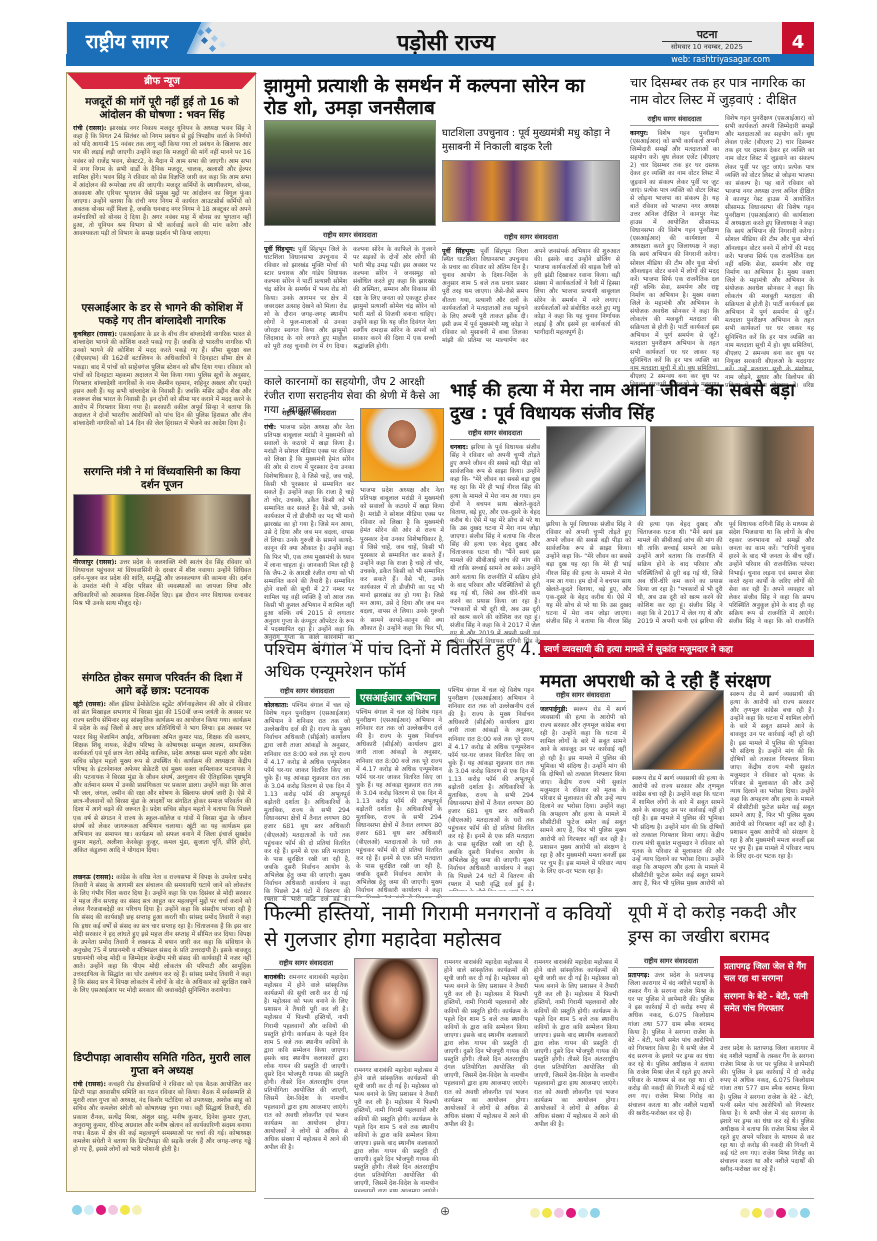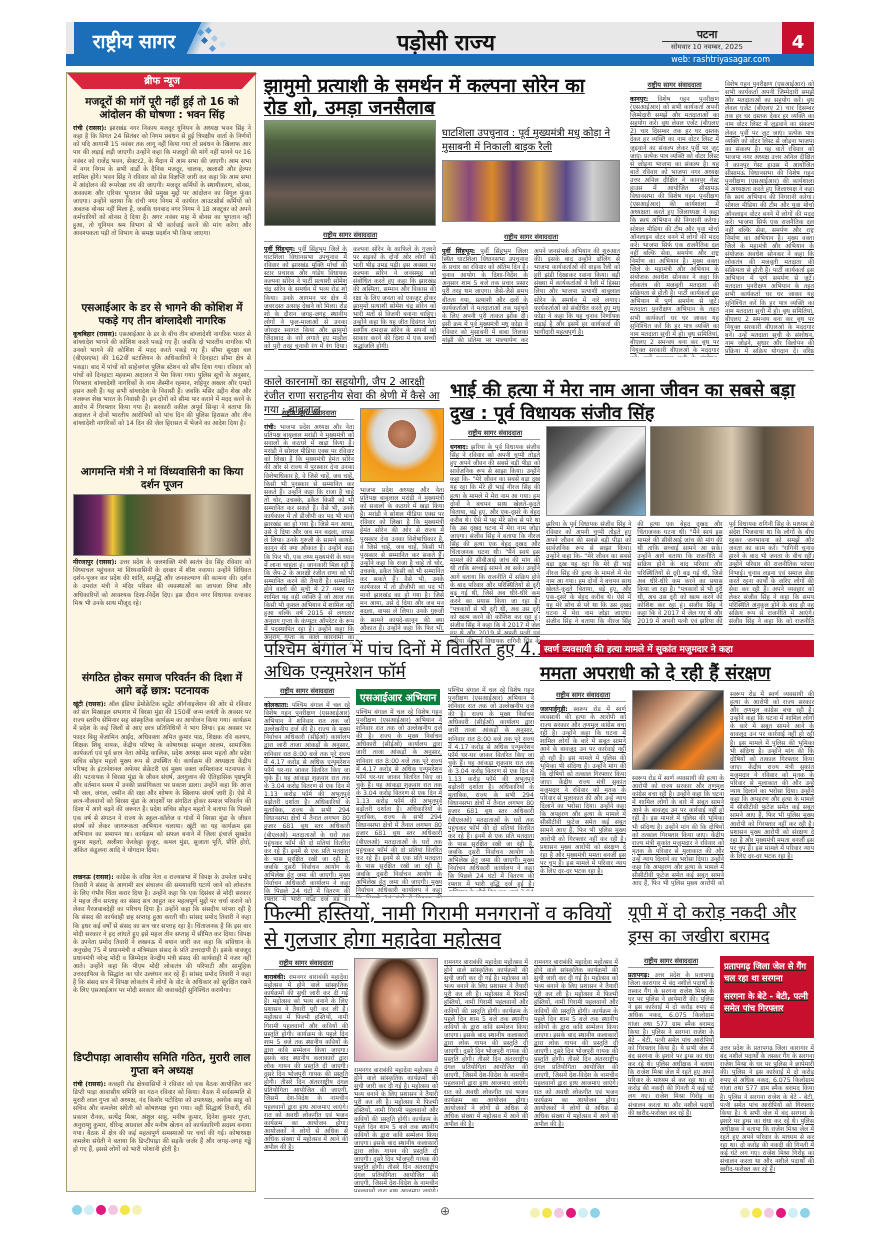--- a/index.html
+++ b/index.html
@@ -1,32 +1,32 @@
 <!DOCTYPE html>
 <html><head>
 <meta charset="utf-8">
 <style>
   * { box-sizing: border-box; margin: 0; padding: 0; }
   body { width: 877px; height: 1241px; background: #ffffff; font-family: "DejaVu Sans", sans-serif; color: #222; position: relative; overflow: hidden; }
   .page { position: absolute; left: 66px; top: 22px; width: 748px; height: 1200px; }
 
   
   .masthead { position: absolute; left: 0; top: 0; width: 748px; height: 44px; background: #e8e8e8; }
-  .mast-brand { position: absolute; left: 8px; top: 0; width: 120px; height: 38px; background: #1a6fb8; color: #fff; font-size: 19px; font-weight: bold; display: flex; align-items: center; justify-content: center; clip-path: polygon(0 0, 100% 0, 100% 100%, 0 100%); }
+  .mast-brand { position: absolute; left: 1px; top: 0; width: 120px; height: 38px; background: #1a6fb8; color: #fff; font-size: 19px; font-weight: bold; display: flex; align-items: center; justify-content: center; clip-path: polygon(0 0, 100% 0, 100% 100%, 0 100%); }
   .mast-slant { position: absolute; left: 112px; top: 0; width: 40px; height: 38px; background: linear-gradient(115deg, #1a6fb8 40%, #7fb2de 41%, #e8e8e8 60%); }
   .mast-dots { position: absolute; left: 130px; top: 6px; width: 40px; height: 26px; }
   .mast-dots span { position: absolute; width: 5px; height: 5px; background: #5b9bd5; transform: rotate(45deg); }
   .mast-section { position: absolute; left: 180px; top: 4px; width: 400px; text-align: center; font-size: 22px; font-weight: bold; color: #111; }
   .mast-city { position: absolute; left: 596px; top: 4px; width: 90px; text-align: center; font-size: 11px; font-weight: bold; border-bottom: 1px solid #333; }
   .mast-date { position: absolute; left: 586px; top: 20px; width: 110px; text-align: center; font-size: 7px; color: #333; }
   .mast-page { position: absolute; left: 716px; top: 0; width: 32px; height: 38px; background: #c8102e; color: #fff; font-size: 18px; font-weight: bold; display: flex; align-items: center; justify-content: center; }
   .mast-web { position: absolute; left: 0; top: 32px; width: 748px; height: 12px; background: #1a6fb8; color: #fff; font-size: 8px; text-align: right; padding-right: 44px; line-height: 12px; }
 
   
-  .col { position: absolute; text-decoration: underline; }
+  .col { position: absolute; }
   .hed { font-weight: bold; color: #111; line-height: 1.2; }
   .body { font-size: 6.2px; line-height: 8.1px; color: #444; text-align: justify; }
   .body b { color: #111; }
   .byline { font-size: 6.5px; font-weight: bold; color: #333; text-align: center; border-bottom: 1px solid #999; padding-bottom: 2px; margin-bottom: 3px; }
   .photo { position: absolute; border: 1px solid #888; overflow: hidden; }
   .rule-h { position: absolute; height: 1px; background: #999; }
 
   
   .brief { position: absolute; left: 0; top: 50px; width: 190px; height: 1120px; background: #fdf6e3; border: 1px solid #a89a6a; }
   .brief-tag { position: absolute; left: 0; top: 0; width: 190px; height: 16px; background: #d7263d; color: #fff; font-size: 10px; font-weight: bold; text-align: center; line-height: 16px; clip-path: polygon(0 0, 100% 0, 92% 100%, 8% 100%); }
@@ -69,21 +69,21 @@
       <div class="hed">मजदूरों की मांगें पूरी नहीं हुई तो 16 को आंदोलन की घोषणा : भवन सिंह</div>
       <div class="body" style="height:172px;overflow:hidden"><b>रांची (रासस):</b> <span>झारखंड नगर निकाय मजदूर यूनियन के अध्यक्ष भवन सिंह ने कहा है कि विगत 24 सितंबर को निगम प्रबंधन से हुई त्रिपक्षीय वार्ता के निर्णयों को यदि आगामी 15 नवंबर तक लागू नहीं किया गया तो प्रबंधन के खिलाफ आर पार की लड़ाई लड़ी जाएगी। उन्होंने कहा कि मजदूरों की मांगें नहीं मानने पर 16 नवंबर को राजेंद्र भवन, सेक्टर2, के मैदान में आम सभा की जाएगी। आम सभा में नगर निगम के सभी वार्डों के दैनिक मजदूर, चालक, खलासी और हेल्पर शामिल होंगे। भवन सिंह ने रविवार को प्रेस विज्ञप्ति जारी कर कहा कि आम सभा में आंदोलन की रूपरेखा तय की जाएगी। मजदूर कर्मियों के स्थायीकरण, बोनस, अवकाश और एरियर भुगतान जैसे प्रमुख मुद्दों पर आंदोलन का बिगुल फूंका जाएगा। उन्होंने बताया कि रांची नगर निगम में कार्यरत आउटसोर्स कर्मियों को अबतक बोनस नहीं मिला है, जबकि धनबाद नगर निगम ने 18 अक्टूबर को अपने कर्मचारियों को बोनस दे दिया है। अगर नवंबर माह में बोनस का भुगतान नहीं हुआ, तो यूनियन श्रम विभाग से भी कार्रवाई करने की मांग करेगा और आवश्यकता पड़ी तो विभाग के समक्ष प्रदर्शन भी किया जाएगा।</span></div>
     </div>
 
     <div class="brief-item" style="top:228px">
       <div class="hed">एसआईआर के डर से भागने की कोशिश में पकड़े गए तीन बांग्लादेशी नागरिक</div>
       <div class="body" style="height:122px;overflow:hidden"><b>कूचबिहार (रासस):</b> <span>एसआईआर के डर के बीच तीन बांग्लादेशी नागरिक भारत से बांग्लादेश भागने की कोशिश करते पकड़े गए हैं। जबकि दो भारतीय नागरिक भी उनको भागने की कोशिश में मदद करते पकड़े गए हैं। सीमा सुरक्षा बल (बीएसएफ) की 162वीं बटालियन के अधिकारियों ने दिनहाटा सीमा क्षेत्र से पकड़ा। बाद में पांचों को साहेबगंज पुलिस स्टेशन को सौंप दिया गया। रविवार को पांचों को दिनहाटा महकमा अदालत में पेश किया गया। पुलिस सूत्रों के अनुसार, गिरफ्तार बांग्लादेशी नागरिकों के नाम जैस्मीन रहमान, शहिनूर अख्तर और एमदो हसन अली हैं। यह सभी बांग्लादेश के निवासी हैं। जबकि मसिर उद्दीन शेख और नजरूल शेख भारत के निवासी हैं। इन दोनों को सीमा पार कराने में मदद करने के आरोप में गिरफ्तार किया गया है। सरकारी वकील अपूर्व सिन्हा ने बताया कि अदालत ने दोनों भारतीय आरोपियों को पांच दिन की पुलिस हिरासत और तीन बांग्लादेशी नागरिकों को 14 दिन की जेल हिरासत में भेजने का आदेश दिया है।</span></div>
     </div>
 
     <div class="brief-item" style="top:392px">
-      <div class="hed">आगमन्ति मंत्री ने मां विंध्यवासिनी का किया दर्शन पूजन</div>
+      <div class="hed">सरगन्ति मंत्री ने मां विंध्यवासिनी का किया दर्शन पूजन</div>
       <div style="height:62px;border:1px solid #888;margin-bottom:2px;background:linear-gradient(90deg,#2c1b3a 0%,#7a2a6b 15%,#f0c43a 22%,#3b5d2a 30%,#6a5a3a 45%,#8b6d4a 60%,#c9b99a 75%,#5a4a3a 100%)"></div>
       <div class="body" style="height:56px;overflow:hidden"><b>मीरजापुर (रासस):</b> <span>उत्तर प्रदेश के जलशक्ति मंत्री स्वतंत्र देव सिंह रविवार को विंध्याचल पहुंचकर मां विंध्यवासिनी के दरबार में शीश नवाया। उन्होंने विधिवत दर्शन-पूजन कर प्रदेश की शांति, समृद्धि और जनकल्याण की कामना की। दर्शन के उपरांत मंत्री ने मंदिर परिसर की व्यवस्थाओं का जायजा लिया और अधिकारियों को आवश्यक दिशा-निर्देश दिए। इस दौरान नगर विधायक रत्नाकर मिश्र भी उनके साथ मौजूद रहे।</span></div>
     </div>
 
     <div class="brief-item" style="top:598px">
       <div class="hed">संगठित होकर समाज परिवर्तन की दिशा में आगे बढ़ें छात्र: पटनायक</div>
       <div class="body" style="height:170px;overflow:hidden"><b>खूंटी (रासस):</b> <span>ऑल इंडिया डेमोक्रेटिक स्टूडेंट ऑर्गनाइजेशन की ओर से रविवार को संत मिखाइल सभागार में बिरसा मुंडा की 150वीं जन्म जयंती के अवसर पर राज्य स्तरीय सेमिनार सह सांस्कृतिक कार्यक्रम का आयोजन किया गया। कार्यक्रम में प्रदेश के कई जिलों से आए छात्र प्रतिनिधियों ने भाग लिया। इस अवसर पर फादर बिसु बेंजामिन आईंद, अधिवक्ता अमित कुमार पाठ, शिक्षक रवि कश्यप, शिक्षक शिबू नायक, केंद्रीय परिषद के कोषाध्यक्ष सम्सुल आलम, सामाजिक कार्यकर्ता एवं पूर्व छात्र नेता ओमेंद्र कालिक, प्रदेश अध्यक्ष समर महतो और प्रदेश सचिव सोहन महतो मुख्य रूप से उपस्थित थे। कार्यक्रम की अध्यक्षता केंद्रीय परिषद के इंटरनेशनल अफेयर सेक्रेटरी एवं मुख्य वक्ता कमिलाकर पटनायक ने की। पटनायक ने बिरसा मुंडा के जीवन संघर्ष, उलगुलान की ऐतिहासिक पृष्ठभूमि और वर्तमान समय में उनकी प्रासंगिकता पर प्रकाश डाला। उन्होंने कहा कि आज भी जल, जंगल, जमीन की रक्षा और शोषण के खिलाफ संघर्ष जारी है। ऐसे में छात्र-नौजवानों को बिरसा मुंडा के आदर्शों पर संगठित होकर समाज परिवर्तन की दिशा में आगे बढ़ने की जरूरत है। प्रदेश सचिव सोहन महतो ने बताया कि पिछले एक वर्ष से संगठन ने राज्य के स्कूल-कॉलेज व गांवों में बिरसा मुंडा के जीवन संघर्ष को लेकर जागरूकता अभियान चलाया। खूंटी का यह कार्यक्रम इस अभियान का समापन था। कार्यक्रम को सफल बनाने में जिला इंचार्ज सुखदेव कुमार महतो, अलीशा केरकेट्टा कुजूर, कमल मुंडा, सुजाता पूर्ति, प्रीति होरो, अंकित कंडुलना आदि ने योगदान दिया।</span></div>
     </div>
 
     <div class="brief-item" style="top:800px">
@@ -108,20 +108,21 @@
   <div class="col" style="left:376px;top:104px;width:178px">
     <div class="hed" style="font-size:10px;font-weight:normal;line-height:14px">घाटशिला उपचुनाव : पूर्व मुख्यमंत्री मधु कोड़ा ने मुसाबनी में निकाली बाइक रैली</div>
   </div>
   <div class="photo" style="left:376px;top:138px;width:178px;height:62px;background:linear-gradient(90deg,#c59a4a 0%,#8a4a7a 15%,#d98a2a 28%,#6a3a6a 40%,#e0a040 55%,#5a4a8a 70%,#cfcfcf 85%,#999 100%)"></div>
   <div class="col" style="left:376px;top:210px;width:178px">
     <div class="byline">राष्ट्रीय सागर संवाददाता</div>
     <div class="body" style="column-count:2;column-gap:6px;height:135px;overflow:hidden"><b>पूर्वी सिंहभूम:</b> <span>पूर्वी सिंहभूम जिला स्थित घाटशिला विधानसभा उपचुनाव के प्रचार का रविवार को अंतिम दिन है। चुनाव आयोग के दिशा-निर्देश के अनुसार शाम 5 बजे तक प्रचार प्रसार पूरी तरह थम जाएगा। जैसे-जैसे समय बीतता गया, प्रत्याशी और दलों के कार्यकर्ताओं ने मतदाताओं तक पहुंचने के लिए अपनी पूरी ताकत झोंक दी। इसी क्रम में पूर्व मुख्यमंत्री मधु कोड़ा ने रविवार को मुसाबनी में बाबा तिलका मांझी की प्रतिमा पर माल्यार्पण कर अपने जनसंपर्क अभियान की शुरुआत की। इसके बाद उन्होंने ढोलिंग से भाजपा कार्यकर्ताओं की बाइक रैली को हरी झंडी दिखाकर रवाना किया। बड़ी संख्या में कार्यकर्ताओं ने रैली में हिस्सा लिया और भाजपा प्रत्याशी बाबूलाल सोरेन के समर्थन में नारे लगाए। कार्यकर्ताओं को संबोधित करते हुए मधु कोड़ा ने कहा कि यह चुनाव निर्णायक लड़ाई है और इसमें हर कार्यकर्ता की भागीदारी महत्वपूर्ण है।</span></div>
   </div>
 
   <div class="col" style="left:564px;top:52px;width:184px">
+    <div class="hed" style="font-size:13px;font-weight:normal;line-height:17px">चार दिसम्बर तक हर पात्र नागरिक का नाम वोटर लिस्ट में जुड़वाएं : दीक्षित</div>
     <div style="display:flex;gap:6px;margin-top:6px">
       <div style="width:89px">
         <div class="byline">राष्ट्रीय सागर संवाददाता</div>
         <div class="body" style="height:262px;overflow:hidden"><b>कानपुर:</b> <span>विशेष गहन पुनरीक्षण (एसआईआर) को सभी कार्यकर्ता अपनी जिम्मेदारी समझें और मतदाताओं का सहयोग करें। बूथ लेवल एजेंट (बीएलए 2) चार दिसम्बर तक हर घर दस्तक देकर हर व्यक्ति का नाम वोटर लिस्ट में जुड़वाने का संकल्प लेकर पूर्वी पर जुट जाएं। प्रत्येक पात्र व्यक्ति को वोटर लिस्ट से जोड़ना भाजपा का संकल्प है। यह बातें रविवार को भाजपा नगर अध्यक्ष उत्तर अनिल दीक्षित ने कानपुर गेस्ट हाउस में आयोजित सीसामऊ विधानसभा की विशेष गहन पुनरीक्षण (एसआईआर) की कार्यशाला में अध्यक्षता करते हुए जिलाध्यक्ष ने कहा कि स्वयं अभियान की निगरानी करेगा। सोशल मीडिया की टीम और युवा मोर्चा ऑनलाइन वोटर बनने में लोगों की मदद करें। भाजपा सिर्फ एक राजनैतिक दल नहीं बल्कि सेवा, समर्पण और राष्ट्र निर्माण का अभियान है। मुख्य वक्ता जिले के महामंत्री और अभियान के संयोजक अवधेश सोनकर ने कहा कि लोकतंत्र की मजबूती मतदाता की सक्रियता से होती है। पार्टी कार्यकर्ता इस अभियान में पूर्ण समर्पण से जुटें। मतदाता पुनरीक्षण अभियान के तहत सभी कार्यकर्ता घर घर जाकर यह सुनिश्चित करें कि हर पात्र व्यक्ति का नाम मतदाता सूची में हो। बूथ समितियां, बीएलए 2 समन्वय बना कर बूथ पर नियुक्त सरकारी बीएलओ के मददगार बनें। उन्हें मतदाता सूची के संशोधन, नाम जोड़ने, सुधार और विलोपन की प्रक्रिया में सक्रिय योगदान दें। वरिष्ठ कार्यकर्ताओं को मंडलवार जिम्मेदारी सौंपी गई है। वरिष्ठ भाजपा नेता सुरेश अवस्थी ने कहा कि यह अभियान संगठन के लिए, जनता से जुड़ने और विश्वास बढ़ाने का अवसर है। जिन लोगों के नाम वर्ष 2003 तक की मतदाता सूची में नहीं मिलेगा उनका प्रमाण पत्र या अन्य आवश्यक दस्तावेजों के आधार पर सत्यापन होगा। जिन परिवारों के सदस्य पहले से सूची में दर्ज हैं। उनका प्राथमिकता के आधार पर सत्यापन होगा। जिन लोगों के नाम किसी कारण वश अभी तक मतदाता सूची में दर्ज नहीं है उनके नाम मतदाता सूची में शामिल कराएंगे।</span></div>
       </div>
       <div class="body" style="width:89px;height:275px;overflow:hidden;direction:ltr"><span>विशेष गहन पुनरीक्षण (एसआईआर) को सभी कार्यकर्ता अपनी जिम्मेदारी समझें और मतदाताओं का सहयोग करें। बूथ लेवल एजेंट (बीएलए 2) चार दिसम्बर तक हर घर दस्तक देकर हर व्यक्ति का नाम वोटर लिस्ट में जुड़वाने का संकल्प लेकर पूर्वी पर जुट जाएं। प्रत्येक पात्र व्यक्ति को वोटर लिस्ट से जोड़ना भाजपा का संकल्प है। यह बातें रविवार को भाजपा नगर अध्यक्ष उत्तर अनिल दीक्षित ने कानपुर गेस्ट हाउस में आयोजित सीसामऊ विधानसभा की विशेष गहन पुनरीक्षण (एसआईआर) की कार्यशाला में अध्यक्षता करते हुए जिलाध्यक्ष ने कहा कि स्वयं अभियान की निगरानी करेगा। सोशल मीडिया की टीम और युवा मोर्चा ऑनलाइन वोटर बनने में लोगों की मदद करें। भाजपा सिर्फ एक राजनैतिक दल नहीं बल्कि सेवा, समर्पण और राष्ट्र निर्माण का अभियान है। मुख्य वक्ता जिले के महामंत्री और अभियान के संयोजक अवधेश सोनकर ने कहा कि लोकतंत्र की मजबूती मतदाता की सक्रियता से होती है। पार्टी कार्यकर्ता इस अभियान में पूर्ण समर्पण से जुटें। मतदाता पुनरीक्षण अभियान के तहत सभी कार्यकर्ता घर घर जाकर यह सुनिश्चित करें कि हर पात्र व्यक्ति का नाम मतदाता सूची में हो। बूथ समितियां, बीएलए 2 समन्वय बना कर बूथ पर नियुक्त सरकारी बीएलओ के मददगार बनें। उन्हें मतदाता सूची के संशोधन, नाम जोड़ने, सुधार और विलोपन की प्रक्रिया में सक्रिय योगदान दें। वरिष्ठ कार्यकर्ताओं को मंडलवार जिम्मेदारी सौंपी गई है। वरिष्ठ भाजपा नेता सुरेश अवस्थी ने कहा कि यह अभियान संगठन के लिए, जनता से जुड़ने और विश्वास बढ़ाने का अवसर है। जिन लोगों के नाम वर्ष 2003 तक की मतदाता सूची में नहीं मिलेगा उनका प्रमाण पत्र या अन्य आवश्यक दस्तावेजों के आधार पर सत्यापन होगा। जिन परिवारों के सदस्य पहले से सूची में दर्ज हैं। उनका प्राथमिकता के आधार पर सत्यापन होगा। जिन लोगों के नाम किसी कारण वश अभी तक मतदाता सूची में दर्ज नहीं है उनके नाम मतदाता सूची में शामिल कराएंगे।</span></div>
     </div>
   </div>
 
   <div class="rule-h" style="left:198px;top:348px;width:550px"></div>
@@ -163,21 +164,21 @@
   <div class="col" style="left:290px;top:664px;width:86px">
     <div class="green-label">एसआईआर अभियान</div>
     <div class="body" style="height:190px;overflow:hidden;margin-top:3px"><span>पश्चिम बंगाल में चल रहे विशेष गहन पुनरीक्षण (एसआईआर) अभियान ने शनिवार रात तक जो उल्लेखनीय दर्ज की है। राज्य के मुख्य निर्वाचन अधिकारी (सीईओ) कार्यालय द्वारा जारी ताजा आंकड़ों के अनुसार, शनिवार रात 8:00 बजे तक पूरे राज्य में 4.17 करोड़ से अधिक एन्यूमरेशन फॉर्म घर-घर जाकर वितरित किए जा चुके हैं। यह आंकड़ा शुक्रवार रात तक के 3.04 करोड़ वितरण से एक दिन में 1.13 करोड़ फॉर्म की अभूतपूर्व बढ़ोतरी दर्शाता है। अधिकारियों के मुताबिक, राज्य के सभी 294 विधानसभा क्षेत्रों में तैनात लगभग 80 हजार 681 बूथ स्तर अधिकारी (बीएलओ) मतदाताओं के घरों तक पहुंचकर फॉर्म की दो प्रतियां वितरित कर रहे हैं। इनमें से एक प्रति मतदाता के पास सुरक्षित रखी जा रही है, जबकि दूसरी निर्वाचन आयोग के अभिलेख हेतु जमा की जाएगी। मुख्य निर्वाचन अधिकारी कार्यालय ने कहा कि पिछले 24 घंटों में वितरण की रफ्तार में भारी वृद्धि दर्ज हुई है। अभियान के चौथे दिन तक जहां 3.04 करोड़ फॉर्म बांटे गए थे, वहीं शनिवार रात तक यह आंकड़ा 4.17 करोड़ को पार कर गया। आयोग का कहना है कि यह तेजी बीएलओ नेटवर्क की सक्रियता और स्थानीय प्रशासन के प्रभावी समन्वय का परिणाम है। अधिकारियों के अनुसार, वर्ष 2002 के बाद पहली बार पश्चिम बंगाल में इस स्तर का व्यापक मतदाता सूची पुनरीक्षण किया जा रहा है। लगभग 23 वर्षों बाद हो रहे इस अभियान में प्रत्येक विवरण की गहन जांच और सत्यापन किया जा रहा है।</span></div>
   </div>
   <div class="col" style="left:382px;top:664px;width:86px">
     <div class="body" style="height:205px;overflow:hidden"><span>पश्चिम बंगाल में चल रहे विशेष गहन पुनरीक्षण (एसआईआर) अभियान ने शनिवार रात तक जो उल्लेखनीय दर्ज की है। राज्य के मुख्य निर्वाचन अधिकारी (सीईओ) कार्यालय द्वारा जारी ताजा आंकड़ों के अनुसार, शनिवार रात 8:00 बजे तक पूरे राज्य में 4.17 करोड़ से अधिक एन्यूमरेशन फॉर्म घर-घर जाकर वितरित किए जा चुके हैं। यह आंकड़ा शुक्रवार रात तक के 3.04 करोड़ वितरण से एक दिन में 1.13 करोड़ फॉर्म की अभूतपूर्व बढ़ोतरी दर्शाता है। अधिकारियों के मुताबिक, राज्य के सभी 294 विधानसभा क्षेत्रों में तैनात लगभग 80 हजार 681 बूथ स्तर अधिकारी (बीएलओ) मतदाताओं के घरों तक पहुंचकर फॉर्म की दो प्रतियां वितरित कर रहे हैं। इनमें से एक प्रति मतदाता के पास सुरक्षित रखी जा रही है, जबकि दूसरी निर्वाचन आयोग के अभिलेख हेतु जमा की जाएगी। मुख्य निर्वाचन अधिकारी कार्यालय ने कहा कि पिछले 24 घंटों में वितरण की रफ्तार में भारी वृद्धि दर्ज हुई है। अभियान के चौथे दिन तक जहां 3.04 करोड़ फॉर्म बांटे गए थे, वहीं शनिवार रात तक यह आंकड़ा 4.17 करोड़ को पार कर गया। आयोग का कहना है कि यह तेजी बीएलओ नेटवर्क की सक्रियता और स्थानीय प्रशासन के प्रभावी समन्वय का परिणाम है। अधिकारियों के अनुसार, वर्ष 2002 के बाद पहली बार पश्चिम बंगाल में इस स्तर का व्यापक मतदाता सूची पुनरीक्षण किया जा रहा है। लगभग 23 वर्षों बाद हो रहे इस अभियान में प्रत्येक विवरण की गहन जांच और सत्यापन किया जा रहा है।</span></div>
   </div>
 
   <div class="col" style="left:474px;top:618px;width:274px">
     <div class="red-label" style="font-size:9px">स्वर्ण व्यवसायी की हत्या मामले में सुकांत मजुमदार ने कहा</div>
-    <div class="hed" style="font-size:18px;margin-top:5px;line-height:22px">ममता अपराधी को दे रही हैं संरक्षण</div>
+    <div class="hed" style="font-size:18px;margin-top:13px;line-height:22px">ममता अपराधी को दे रही हैं संरक्षण</div>
   </div>
   <div class="col" style="left:474px;top:668px;width:86px">
     <div class="byline">राष्ट्रीय सागर संवाददाता</div>
     <div class="body" style="height:186px;overflow:hidden"><b>जलपाईगुड़ी:</b> <span>स्वरूप रोड में स्वर्ण व्यवसायी की हत्या के आरोपी को राज्य सरकार और तृणमूल कांग्रेस बचा रही है। उन्होंने कहा कि घटना में शामिल लोगों के बारे में सबूत सामने आने के बावजूद उन पर कार्रवाई नहीं हो रही है। इस मामले में पुलिस की भूमिका भी संदिग्ध है। उन्होंने मांग की कि दोषियों को तत्काल गिरफ्तार किया जाए। केंद्रीय राज्य मंत्री सुकांत मजुमदार ने रविवार को मृतक के परिवार से मुलाकात की और उन्हें न्याय दिलाने का भरोसा दिया। उन्होंने कहा कि अपहरण और हत्या के मामले में सीसीटीवी फुटेज समेत कई सबूत सामने आए हैं, फिर भी पुलिस मुख्य आरोपी को गिरफ्तार नहीं कर रही है। प्रशासन मुख्य आरोपी को संरक्षण दे रहा है और मुख्यमंत्री ममता बनर्जी इस पर चुप हैं। इस मामले में परिवार न्याय के लिए दर-दर भटक रहा है।</span></div>
   </div>
   <div class="photo" style="left:566px;top:668px;width:92px;height:80px;background:linear-gradient(135deg,#4a3a30 0%,#c08a6a 25%,#e8c0a0 40%,#3a3a3a 55%,#f08020 75%,#5a5a5a 100%)"></div>
   <div class="col" style="left:566px;top:752px;width:92px">
     <div class="body" style="height:112px;overflow:hidden"><span>स्वरूप रोड में स्वर्ण व्यवसायी की हत्या के आरोपी को राज्य सरकार और तृणमूल कांग्रेस बचा रही है। उन्होंने कहा कि घटना में शामिल लोगों के बारे में सबूत सामने आने के बावजूद उन पर कार्रवाई नहीं हो रही है। इस मामले में पुलिस की भूमिका भी संदिग्ध है। उन्होंने मांग की कि दोषियों को तत्काल गिरफ्तार किया जाए। केंद्रीय राज्य मंत्री सुकांत मजुमदार ने रविवार को मृतक के परिवार से मुलाकात की और उन्हें न्याय दिलाने का भरोसा दिया। उन्होंने कहा कि अपहरण और हत्या के मामले में सीसीटीवी फुटेज समेत कई सबूत सामने आए हैं, फिर भी पुलिस मुख्य आरोपी को गिरफ्तार नहीं कर रही है। प्रशासन मुख्य आरोपी को संरक्षण दे रहा है और मुख्यमंत्री ममता बनर्जी इस पर चुप हैं। इस मामले में परिवार न्याय के लिए दर-दर भटक रहा है।</span></div>
   </div>
   <div class="col" style="left:664px;top:668px;width:84px">

